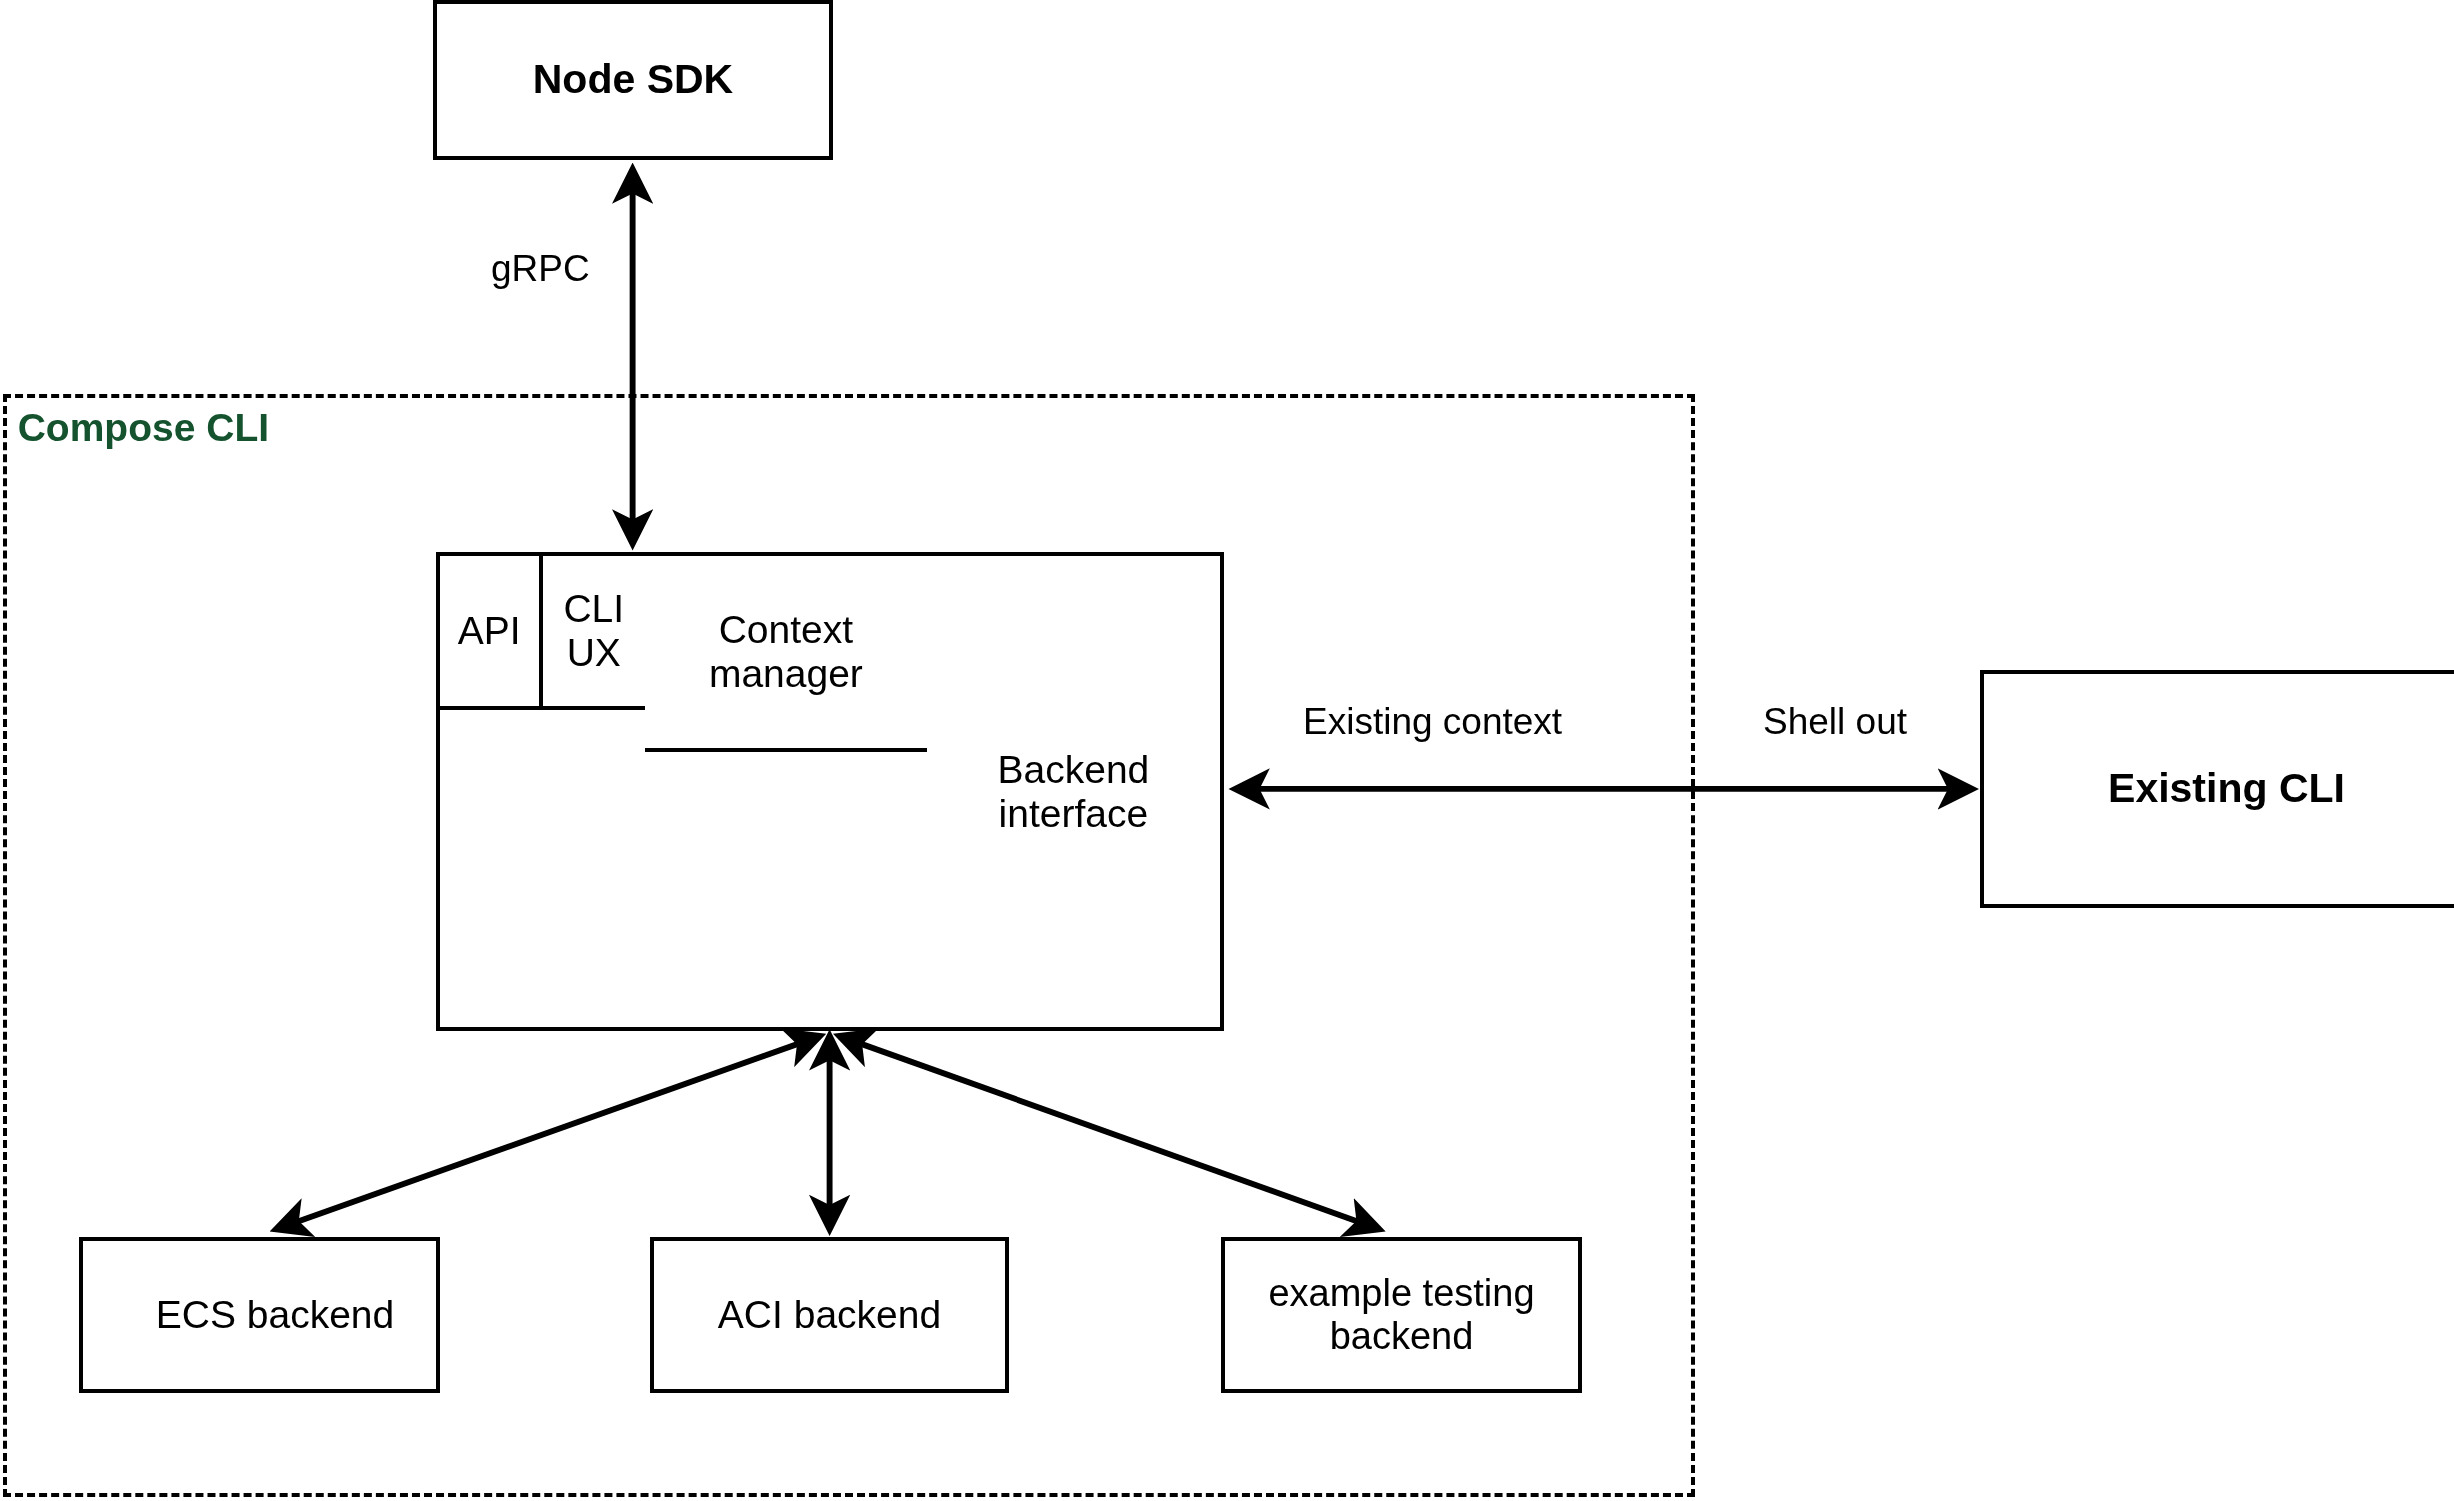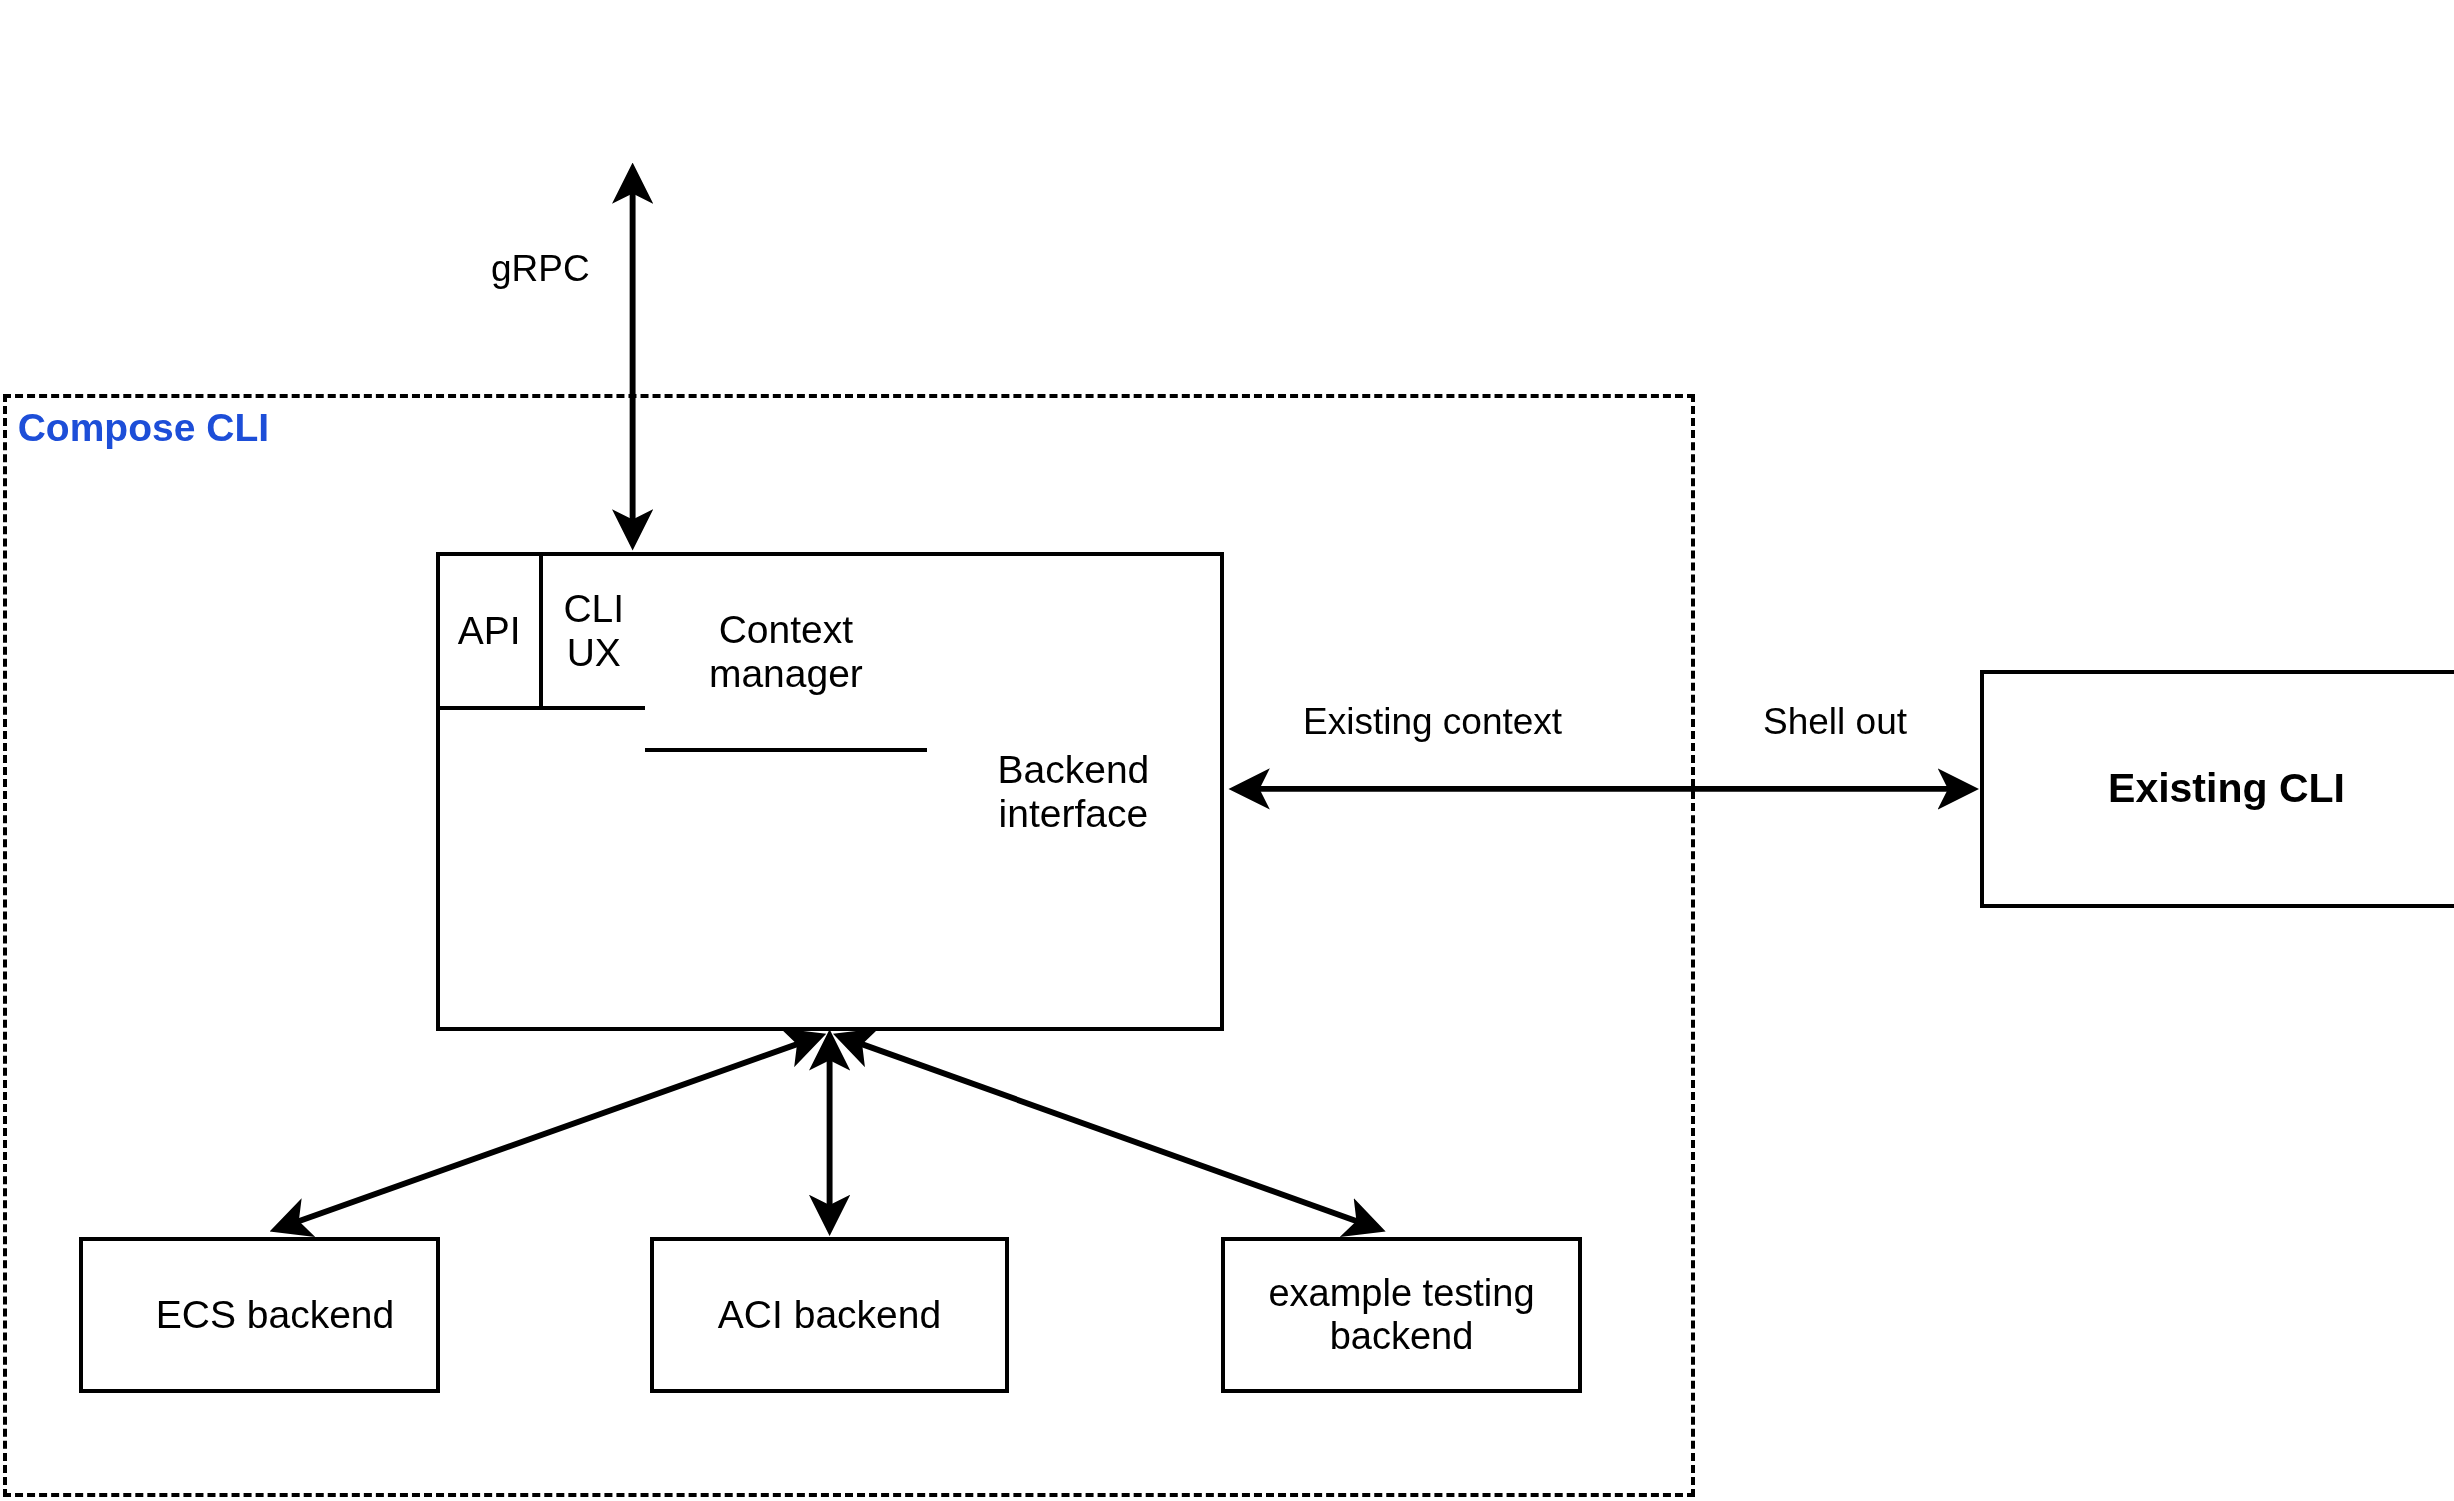--- a/index.html
+++ b/index.html
@@ -58,21 +58,21 @@
     box-sizing: border-box;
     border: 4.9px dashed #000000;
     background: transparent;
     z-index: 1;
   }
   #compose-cli-title {
     position: absolute;
     left: 17.7px; top: 406px;
     font-size: 39px;
     font-weight: bold;
-    color: #1d4ed8;
+    color: #14532d;
     z-index: 4;
     white-space: nowrap;
   }
 
   
   #core-stack {
     position: absolute;
     left: 436px; top: 552px;
     width: 788px; height: 479px;
     box-sizing: border-box;
@@ -176,20 +176,23 @@
     <line x1="832" y1="1052" x2="280" y2="1248" stroke="#000000" stroke-width="6" marker-start="url(#arrowStart)" marker-end="url(#arrowEnd)"></line>
 
     <line x1="842" y1="1052" x2="842" y2="1248" stroke="#000000" stroke-width="6" marker-start="url(#arrowStart)" marker-end="url(#arrowEnd)"></line>
 
     <line x1="852" y1="1052" x2="1400" y2="1248" stroke="#000000" stroke-width="6" marker-start="url(#arrowStart)" marker-end="url(#arrowEnd)"></line>
   </svg>
 
   <div id="compose-cli-container"></div>
   <div id="compose-cli-title">Compose CLI</div>
 
+  <div id="node-sdk" class="node bold-node">
+    <span class="node-label">Node SDK</span>
+  </div>
 
   <div id="core-stack">
     <div id="row-top" class="stack-row">
       <div id="cell-api" class="top-cell">
         <span class="node-label">API</span>
       </div>
       <div id="cell-cliux" class="top-cell">
         <span class="node-label">CLI UX</span>
       </div>
     </div>

